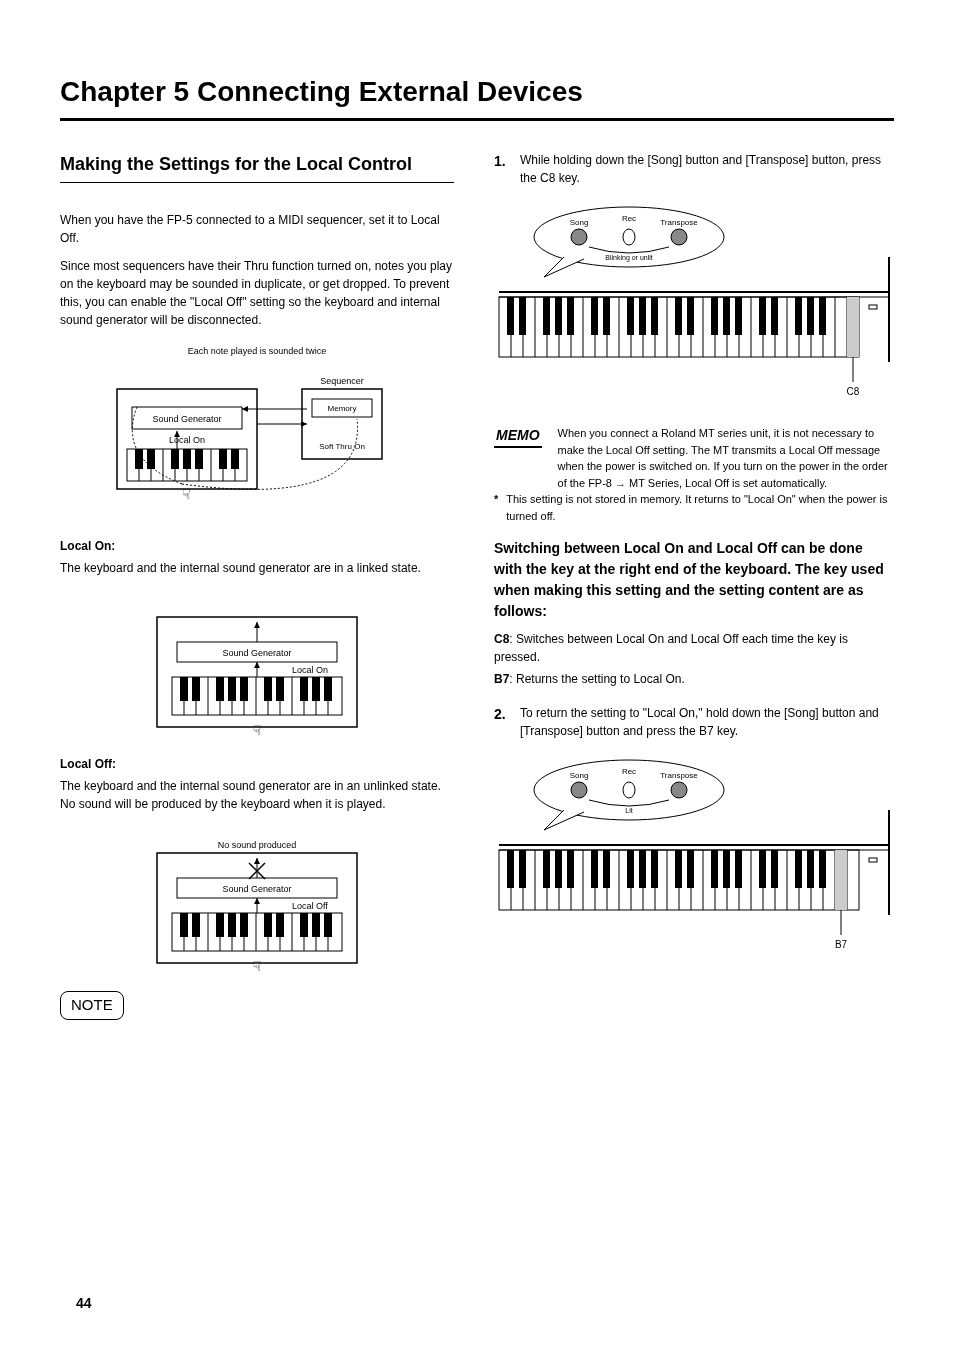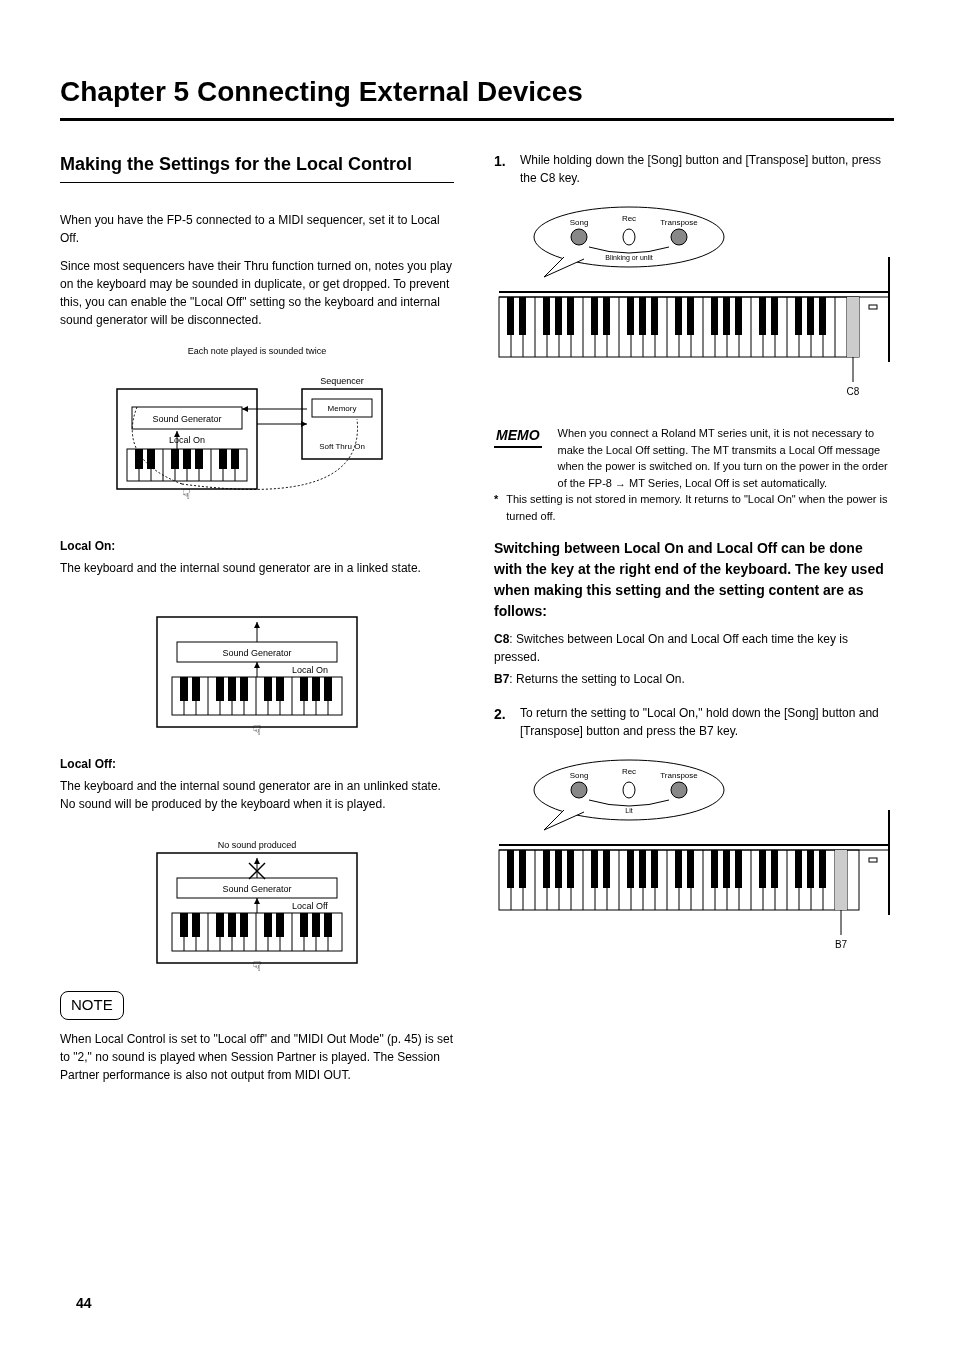--- a/index.html
+++ b/index.html
@@ -283,21 +283,20 @@
           <text x="110" y="25" font-size="9" text-anchor="middle">No sound produced</text>
           <defs>
               <marker id="ah3" markerWidth="8" markerHeight="8" refX="6" refY="3" orient="auto">
                 <path d="M0,0 L6,3 L0,6 Z" fill="#000"></path>
               </marker>
             </defs>
         </svg>
       </div>
 
       <span class="note-box">NOTE</span>
-      <div class="para">When Local Control is set to "Local off" and "MIDI Out Mode" (p. 45) is set to "2," no sound is played when Session Partner is played. The Session Partner performance is also not output from MIDI OUT.</div>
     </div>
 
     <div class="col">
       <div class="step">
         <div class="step-num">1.</div>
         <div class="step-body">
           <div class="step-title">While holding down the [Song] button and [Transpose] button, press the C8 key.</div>
         </div>
       </div>
 

